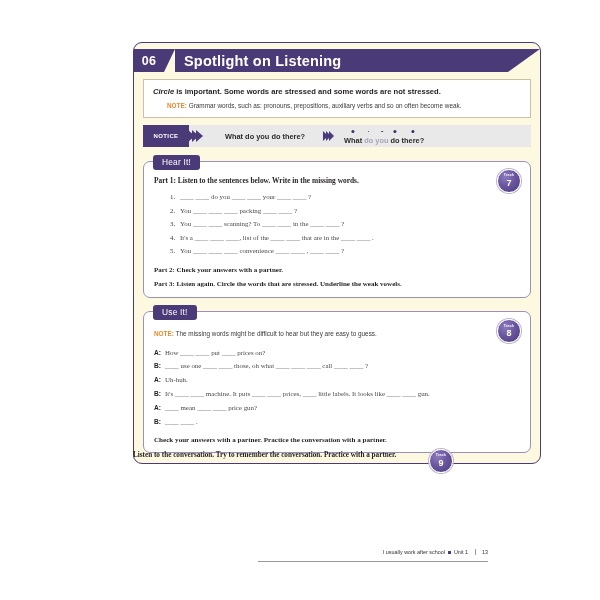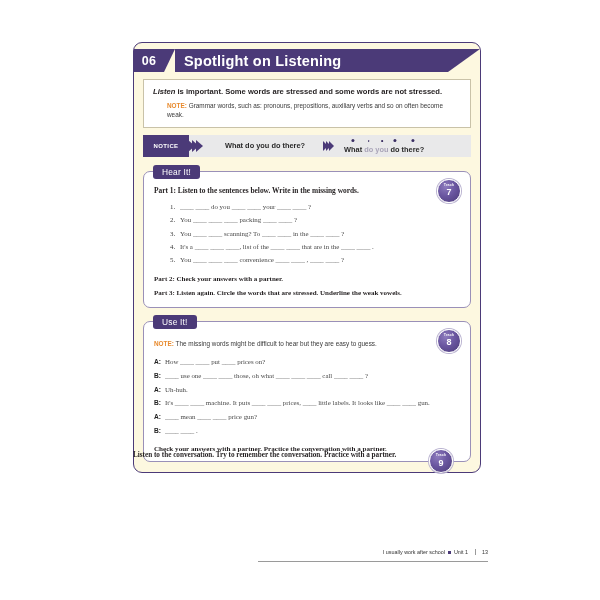--- a/index.html
+++ b/index.html
@@ -6,21 +6,21 @@
   body{
     width:600px;height:600px;overflow:hidden;
     background:#ffffff;
     font-family:"Liberation Serif", serif;
     color:#231f20;
   }
   .page{position:relative;width:600px;height:600px;}
 
   
   .card{
-    position:absolute;left:133px;top:42px;width:348px;
+    position:absolute;left:133px;top:42px;width:408px;
     background:#fdf8e0;
     border:1.6px solid #4b3a78;
     border-radius:9px;
     box-sizing:border-box;
     padding:0 0 10px 0;
   }
   .sec-head{
     position:relative;height:23px;margin:6px 0 0 0;
     display:flex;align-items:stretch;
   }
@@ -183,21 +183,21 @@
       <div class="sec-num">06</div>
       <div class="sec-num-tail"></div>
       <div class="sec-title">
         <span>Spotlight on Listening</span>
         <span class="wedge"></span>
       </div>
     </div>
 
     <div class="panel">
       <div class="lead">
-        <i>Listen</i><span> is important. Some words are stressed and some words are not stressed.</span>
+        <i>Circle</i><span> is important. Some words are stressed and some words are not stressed.</span>
       </div>
       <div class="note">
         <span class="nt">NOTE:</span><span> Grammar words, such as: pronouns, prepositions, auxiliary verbs and so on often become weak.</span>
       </div>
     </div>
 
     <div class="notice-bar">
       <div class="notice-tag">NOTICE</div>
       <div class="chev">
           <span></span>

